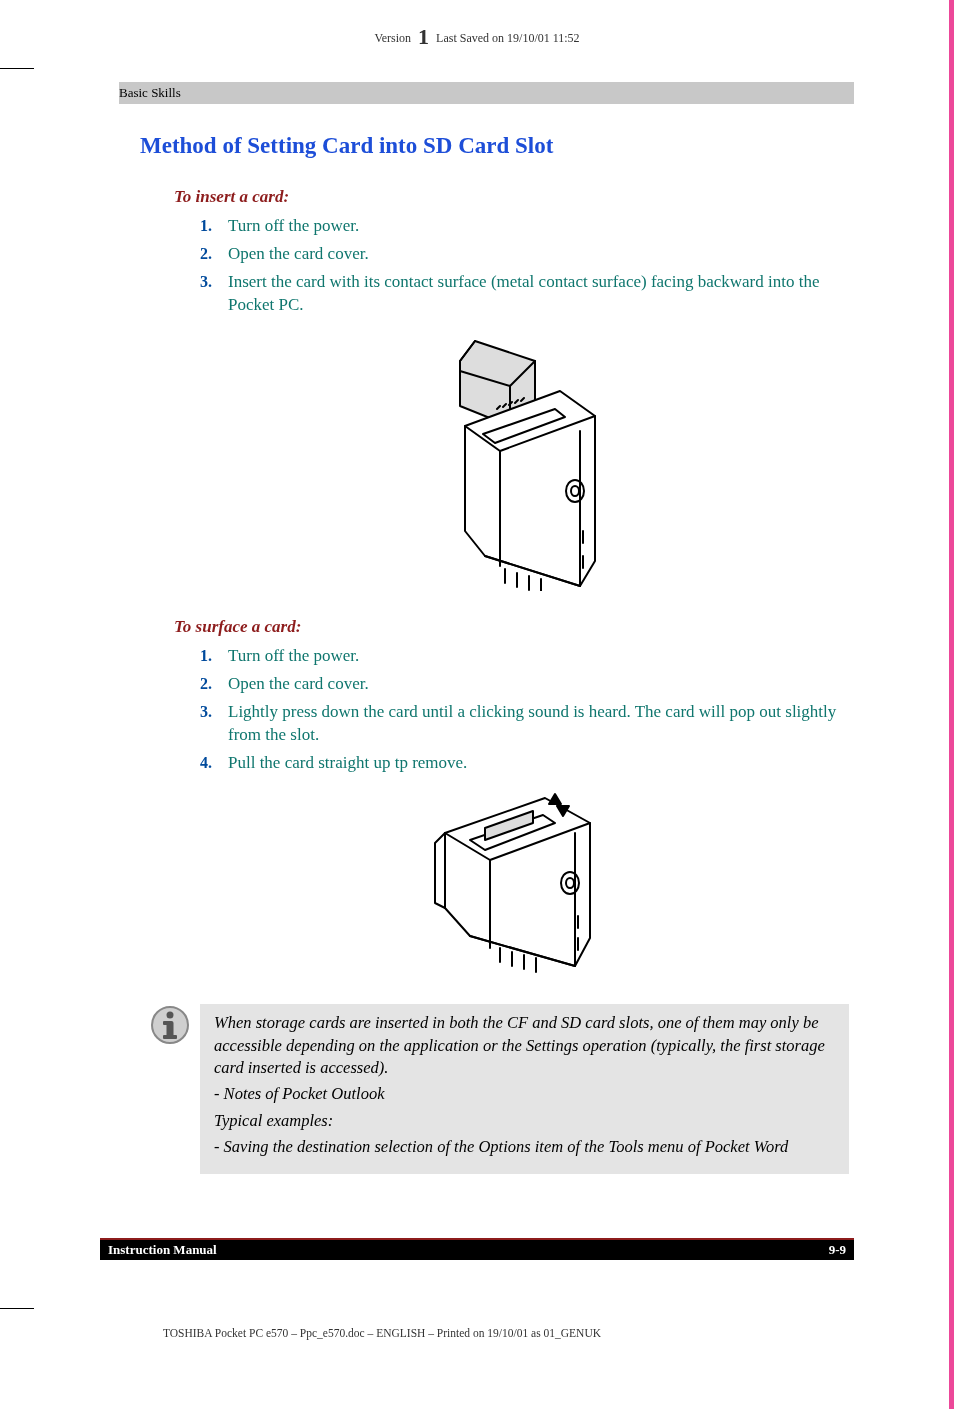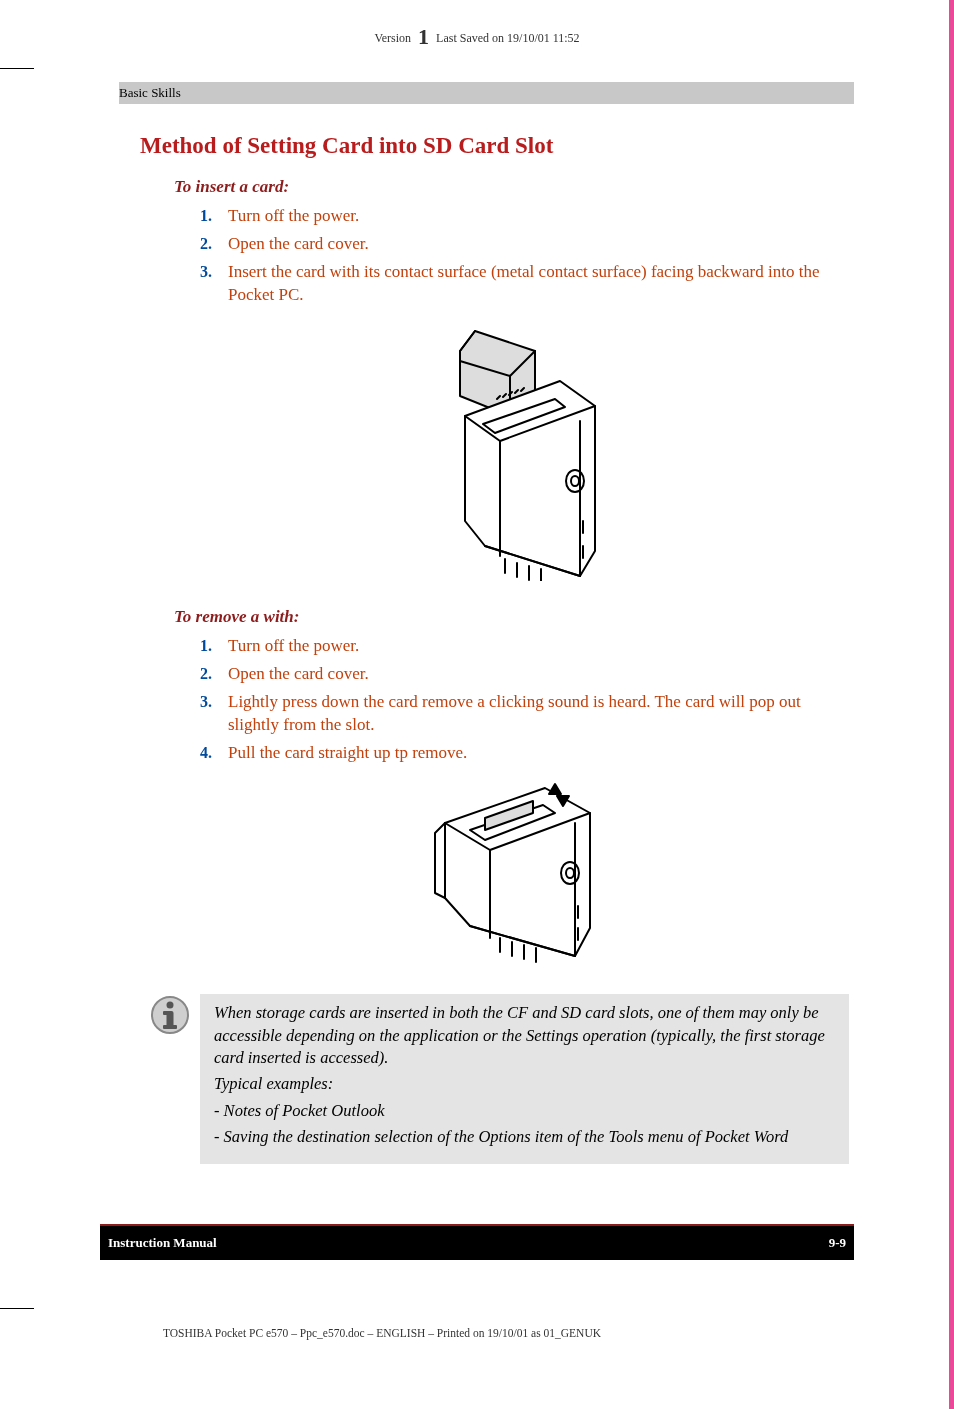--- a/index.html
+++ b/index.html
@@ -65,24 +65,24 @@
     justify-content: flex-start;
     padding-right: 10px;
   }
   .content {
     position: absolute;
     left: 140px;
     right: 100px;
     top: 133px;
   }
   .h1 {
-    color: #b91c1c;
+    color: #1d4ed8;
     font-weight: bold;
     font-size: 23px;
-    margin-bottom: 18px;
+    margin-bottom: 28px;
   }
   .h2 {
     color: #8d1c1c;
     font-weight: bold;
     font-style: italic;
     font-size: 17px;
     margin-left: 34px;
     margin-bottom: 8px;
   }
   .steps {
@@ -96,21 +96,21 @@
   }
   .step-num {
     color: #004a9c;
     font-weight: bold;
     font-size: 16px;
     width: 28px;
     flex-shrink: 0;
   }
   .step-text {
     font-size: 17px;
-    color: #c2410c;
+    color: #0f766e;
   }
   .figure {
     display: flex;
     justify-content: center;
     margin: 14px 0 26px 40px;
   }
   .figure svg { display: block; }
   .info-row {
     display: flex;
     margin-top: 10px;
@@ -135,21 +135,21 @@
   .footer-bar {
     position: absolute;
     left: 100px;
     width: 754px;
     bottom: 149px;
     background: #000;
     color: #fff;
     display: flex;
     justify-content: space-between;
     align-items: center;
-    padding: 9px 8px;
+    padding: 2px 8px;
     font-size: 13px;
     border-top: 2px solid #8d1c1c;
   }
   .footer-left { font-weight: bold; }
   .footer-right { font-weight: bold; }
   .bottom-meta {
     position: absolute;
     left: 0;
     width: 764px;
     bottom: 70px;
@@ -217,33 +217,33 @@
           <ellipse cx="170" cy="160" rx="4" ry="5"></ellipse>
 
           <path d="M178 200 L178 212"></path>
           <path d="M178 225 L178 237"></path>
 
           <path d="M100 238 L100 252 M112 242 L112 256 M124 245 L124 259 M136 248 L136 260"></path>
         </g>
       </svg>
     </div>
 
-    <div class="h2">To remove a with:</div>
+    <div class="h2">To surface a card:</div>
     <div class="steps">
       <div class="step">
         <div class="step-num">1.</div>
         <div class="step-text">Turn off the power.</div>
       </div>
       <div class="step">
         <div class="step-num">2.</div>
         <div class="step-text">Open the card cover.</div>
       </div>
       <div class="step">
         <div class="step-num">3.</div>
-        <div class="step-text">Lightly press down the card remove a clicking sound is heard. The card will pop out slightly from the slot.</div>
+        <div class="step-text">Lightly press down the card until a clicking sound is heard. The card will pop out slightly from the slot.</div>
       </div>
       <div class="step">
         <div class="step-num">4.</div>
         <div class="step-text">Pull the card straight up tp remove.</div>
       </div>
     </div>
 
     <div class="figure">
       <svg width="200" height="190" viewBox="0 0 200 190">
         <g fill="none" stroke="#000" stroke-width="2" stroke-linejoin="round" stroke-linecap="round">
@@ -278,22 +278,22 @@
         <svg width="42" height="42" viewBox="0 0 42 42">
           <circle cx="21" cy="21" r="18" fill="#cfcfcf" stroke="#888" stroke-width="2"></circle>
           <circle cx="21" cy="11" r="3.5" fill="#555"></circle>
           <rect x="17.5" y="17" width="7" height="16" rx="2" fill="#555"></rect>
           <rect x="14" y="17" width="7" height="4" rx="1" fill="#555"></rect>
           <rect x="14" y="31" width="14" height="4" rx="1" fill="#555"></rect>
         </svg>
       </div>
       <div class="info-box">
         <p>When storage cards are inserted in both the CF and SD card slots, one of them may only be accessible depending on the application or the Settings operation (typically, the first storage card inserted is accessed).</p>
+        <p>-  Notes of Pocket Outlook</p>
         <p>Typical examples:</p>
-        <p>-  Notes of Pocket Outlook</p>
         <p>-  Saving the destination selection of the Options item of the Tools menu of Pocket Word</p>
       </div>
     </div>
   </div>
 
   <div class="footer-bar">
     <span class="footer-left">Instruction Manual</span>
     <span class="footer-right">9-9</span>
   </div>
 

